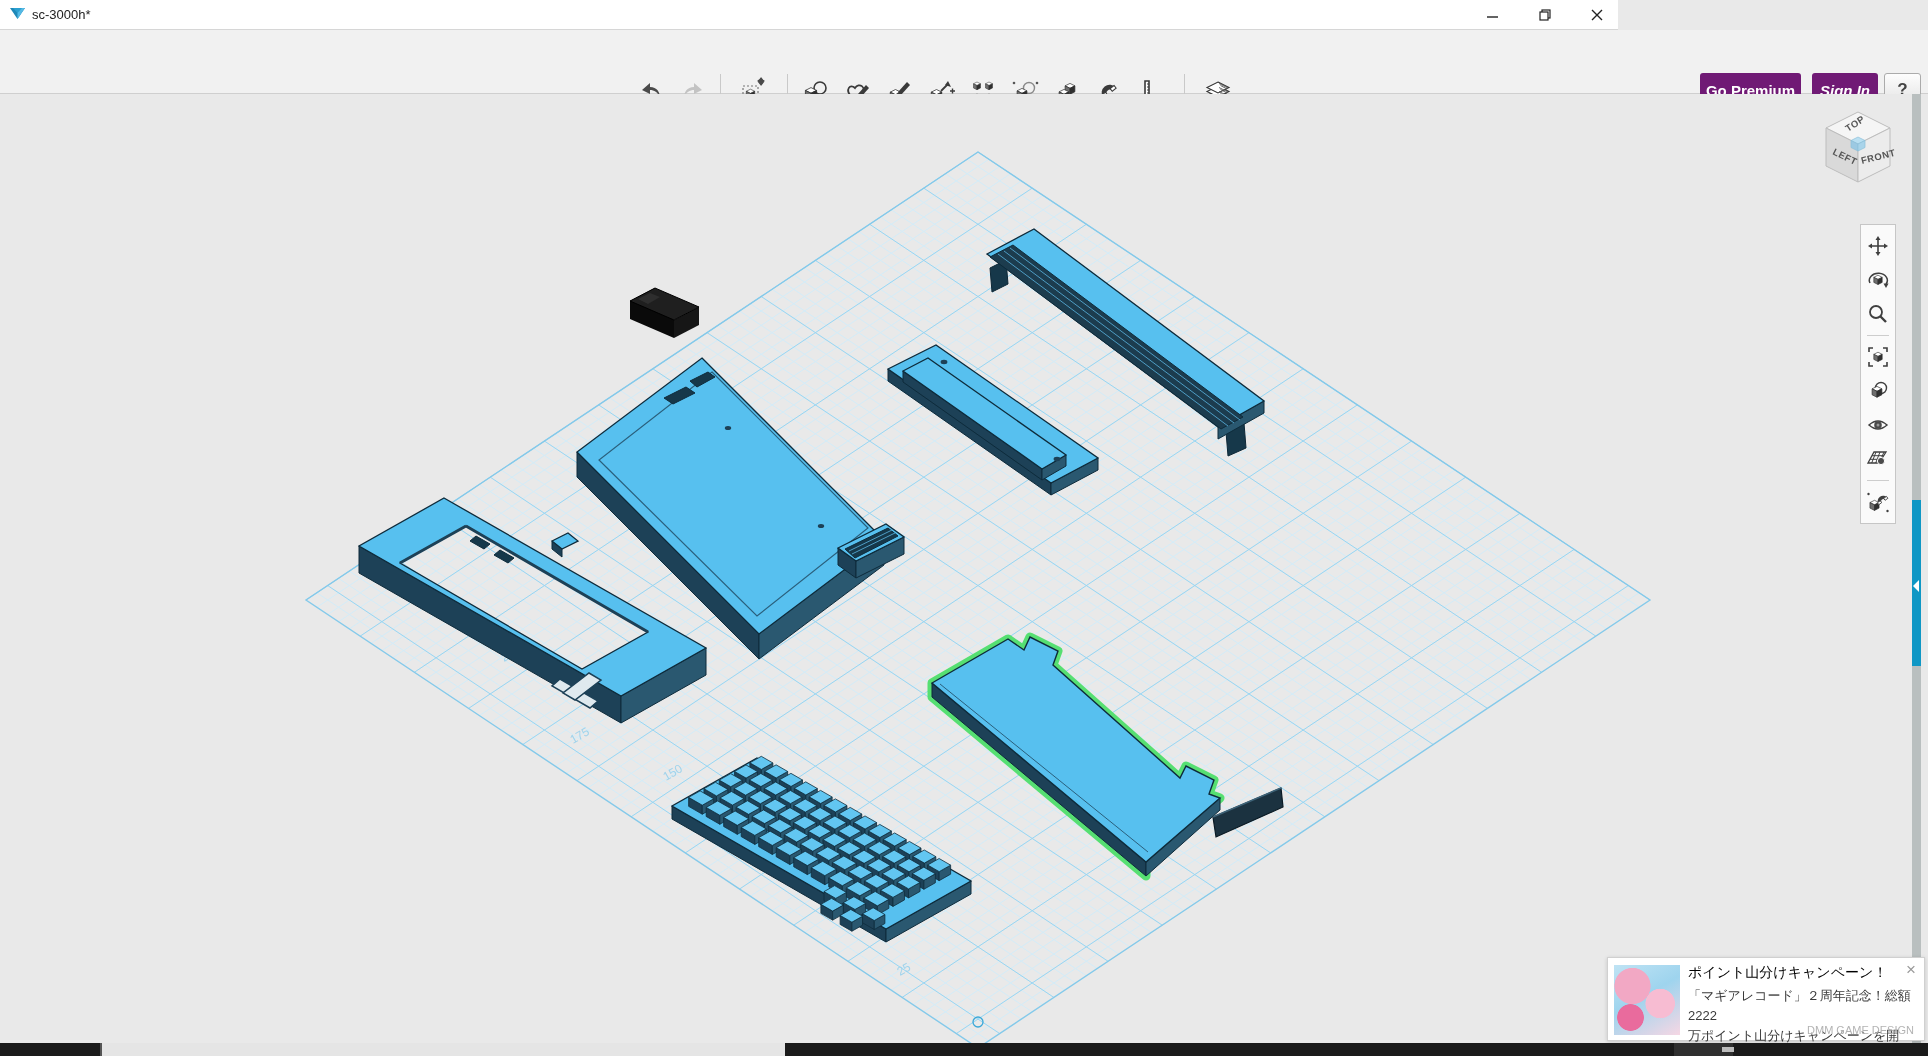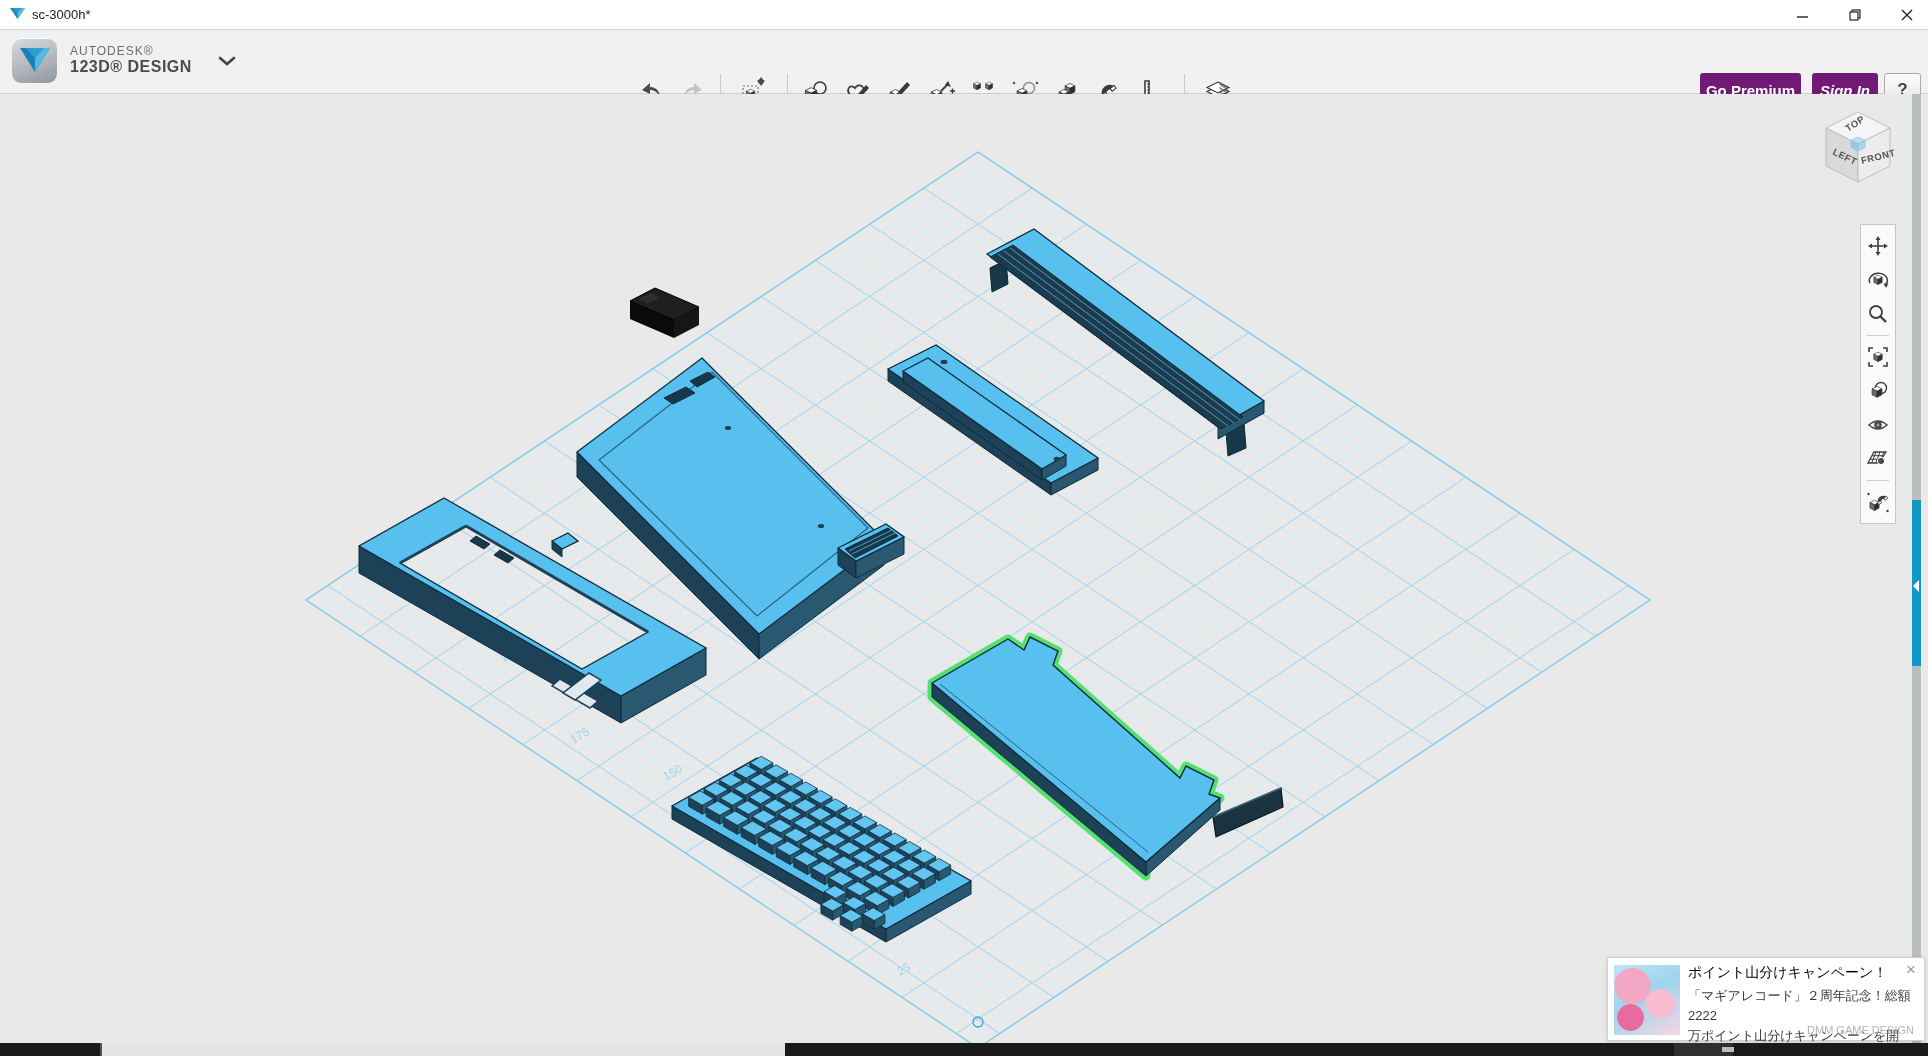--- a/index.html
+++ b/index.html
@@ -1,18 +1,18 @@
 <!DOCTYPE html>
 <html><head>
 <meta charset="utf-8">
 <style>
   html,body{margin:0;padding:0;width:1928px;height:1056px;overflow:hidden;
     font-family:"Liberation Sans","DejaVu Sans",sans-serif;background:#e9e9e9;}
   
-  .titlebar{position:absolute;left:0;top:0;width:1928px;height:30px;background:#ffffff;
+  .titlebar{position:absolute;left:0;top:0;width:1618px;height:30px;background:#ffffff;
     border-bottom:1px solid #d6d6d6;box-sizing:border-box;}
   .titlebar .appicon{position:absolute;left:9px;top:7px;width:17px;height:16px;}
   .titlebar .title{position:absolute;left:32px;top:7px;font-size:13px;color:#222;}
   .winbtns{position:absolute;right:10px;top:0;height:30px;display:flex;align-items:center;gap:30px;}
   .winbtn{width:22px;height:22px;display:flex;align-items:center;justify-content:center;cursor:pointer;}
   
   .header{position:absolute;left:0;top:30px;width:1928px;height:64px;background:#f1f1f1;
     border-bottom:1px solid #cfcfcf;box-sizing:border-box;}
   .brand{position:absolute;left:12px;top:8px;display:flex;align-items:center;}
   .brandicon{width:45px;height:45px;border-radius:9px;background:linear-gradient(160deg,#d8dcdf 0%,#aeb4b8 60%,#8f979c 100%);
@@ -110,36 +110,20 @@
     </div>
     <div class="winbtn">
       <svg width="12" height="12">
           <path d="M1,1 L11,11 M11,1 L1,11" stroke="#222" stroke-width="1.4"></path>
         </svg>
     </div>
   </div>
 </div>
 
 <div class="header">
-  <div class="brand">
-    <div class="brandicon">
-      <svg width="34" height="30" viewBox="0 0 34 30">
-        <polygon points="2,2 32,2 17,26" fill="#1b7fb8"></polygon>
-        <polygon points="17,2 32,2 17,26" fill="#54b9e4"></polygon>
-        <polygon points="8,2 26,2 17,12" fill="#2a9fd0"></polygon>
-      </svg>
-    </div>
-    <div class="brandtext">
-      <div class="l1">AUTODESK®</div>
-      <div class="l2">123D® DESIGN</div>
-    </div>
-    <svg class="brandchevron" width="18" height="10">
-      <polyline points="2,2 9,8 16,2" fill="none" stroke="#444" stroke-width="2.6" stroke-linecap="round"></polyline>
-    </svg>
-  </div>
 
   <div class="tools">
     <div class="tool">
       <svg width="26" height="26">
           <path d="M4,11 L12,4 L12,8 C19,8 22,13 22,19 C20,13 16,11 12,11 L12,15 Z" fill="#4a4a4a"></path>
         </svg>
     </div>
     <div class="tool">
       <svg width="26" height="26">
           <path d="M22,11 L14,4 L14,8 C7,8 4,13 4,19 C6,13 10,11 14,11 L14,15 Z" fill="#c3c3c3"></path>

